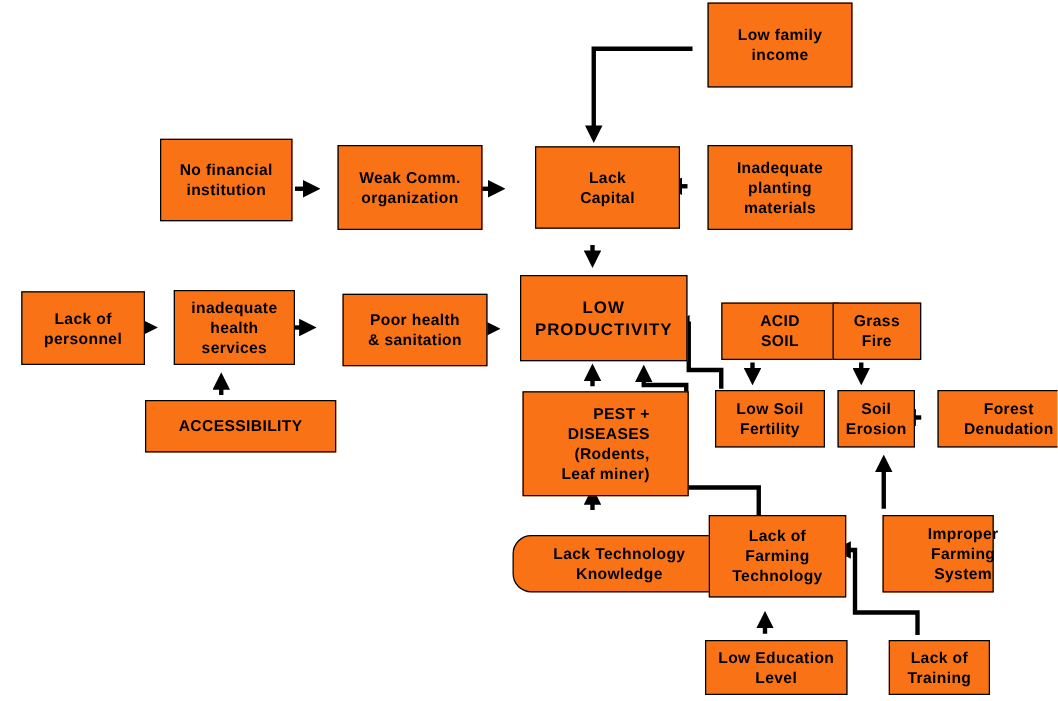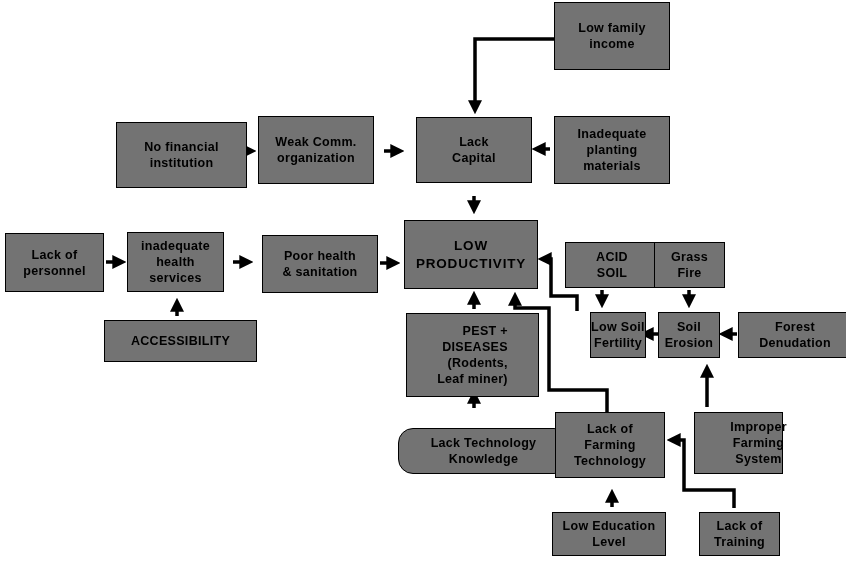--- a/index.html
+++ b/index.html
@@ -1,21 +1,21 @@
 <!DOCTYPE html>
 <html><head>
 <meta charset="utf-8">
 <style>
   html, body { margin: 0; padding: 0; background: #ffffff; }
   body { width: 846px; height: 561px; position: relative; overflow: hidden;
          font-family: "Liberation Sans", "DejaVu Sans", sans-serif; color: #000; }
-  .box { position: absolute; border: 1.5px solid #000; background: #737373;
+  .box { position: absolute; border: 1.5px solid #000; background: #f97316;
          display: flex; align-items: center; justify-content: center; text-align: center;
          font-weight: bold; font-size: 12.5px; line-height: 16px; box-sizing: border-box;
-         letter-spacing: 0.3px; white-space: pre-line; }
+         letter-spacing: 0.3px; white-space: pre-line; margin-left: 12px; }
   .box.big { font-size: 13.5px; line-height: 18px; letter-spacing: 0.8px; }
   svg#connectors { position: absolute; left: 0; top: 0; }
 </style>
 </head>
 <body>
 
 <svg id="connectors" width="846" height="561">
   <defs>
     <marker id="ah" markerWidth="4" markerHeight="4" refX="2.2" refY="2" orient="auto" markerUnits="strokeWidth">
       <path d="M0,0 L4,2 L0,4 z" fill="#000"></path>
@@ -40,21 +40,21 @@
     <path d="M737,334 H725" marker-end="url(#ah)"></path>
     <path d="M707,407 V370" marker-end="url(#ah)"></path>
     <path d="M607,412 V390 H549 V308 H515 V298" marker-end="url(#ah)"></path>
     <path d="M612,507 V495" marker-end="url(#ah)"></path>
     <path d="M734,508 V490 H684 V440 H673" marker-end="url(#ah)"></path>
   </g>
 </svg>
 
 <div class="box" style="left:554px;top:2px;width:116px;height:68px;">Low family
 income</div>
-<div class="box" style="left:116px;top:122px;width:131px;height:66px;">No financial
+<div class="box" style="left:116px;top:111px;width:106px;height:66px;">No financial
 institution</div>
 <div class="box" style="left:258px;top:116px;width:116px;height:68px;">Weak Comm.
 organization</div>
 <div class="box" style="left:416px;top:117px;width:116px;height:66px;">Lack
 Capital</div>
 <div class="box" style="left:554px;top:116px;width:116px;height:68px;">Inadequate
 planting
 materials</div>
 
 <div class="box" style="left:5px;top:233px;width:99px;height:59px;">Lack of
@@ -69,21 +69,21 @@
 <div class="box" style="left:565px;top:242px;width:94px;height:46px;">ACID
 SOIL</div>
 <div class="box" style="left:654px;top:242px;width:71px;height:46px;">Grass
 Fire</div>
 
 <div class="box" style="left:104px;top:320px;width:153px;height:42px;">ACCESSIBILITY</div>
 <div class="box" style="left:406px;top:313px;width:133px;height:84px;text-align:right;">PEST +
 DISEASES
 (Rodents,
 Leaf miner)</div>
-<div class="box" style="left:590px;top:312px;width:56px;height:46px;">Low Soil
+<div class="box" style="left:560px;top:312px;width:88px;height:46px;">Low Soil
 Fertility</div>
 <div class="box" style="left:658px;top:312px;width:62px;height:46px;">Soil
 Erosion</div>
 <div class="box" style="left:738px;top:312px;width:114px;height:46px;">Forest
 Denudation</div>
 
 <div class="box" style="left:398px;top:428px;width:171px;height:46px;border-radius:15px;">Lack Technology
 Knowledge</div>
 <div class="box" style="left:555px;top:412px;width:110px;height:66px;">Lack of
 Farming

